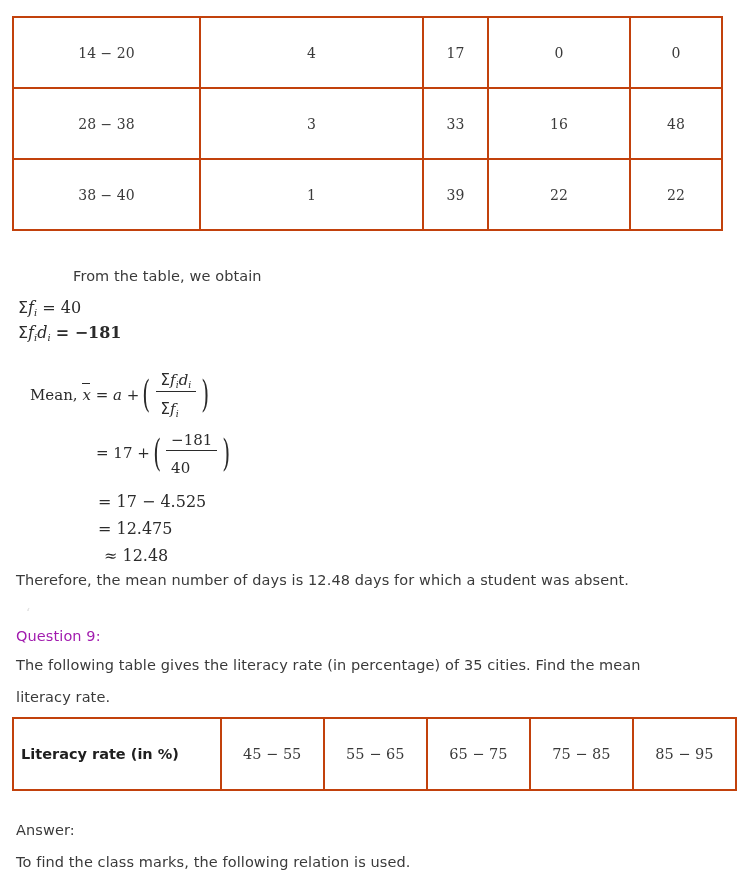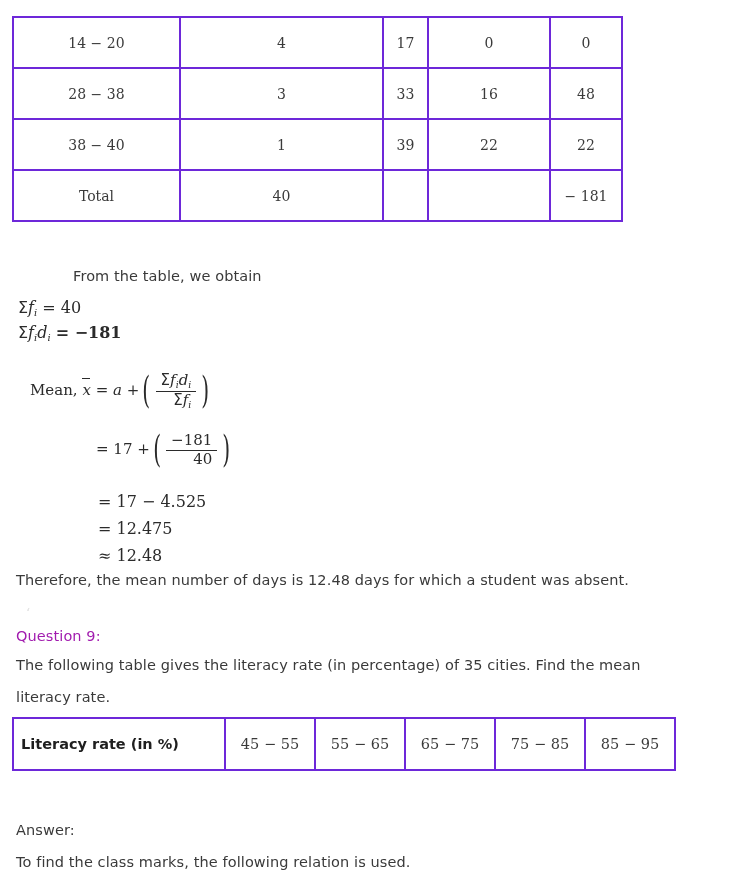--- a/index.html
+++ b/index.html
@@ -31,27 +31,27 @@
   }
 
   
   table.grid {
     position: absolute;
     border-collapse: collapse;
     table-layout: fixed;
     background: #fff;
   }
   table.grid td {
-    border: 2px solid #6d28d9;
+    border: 2px solid #c2410c;
     text-align: center;
     vertical-align: middle;
     color: #3a3a3a;
     font-family: "DejaVu Serif", serif;
     font-size: 14px;
-    padding: 2px;
+    padding: 12px;
   }
 
   
   #freq-table { left: 12px; top: 16px; }
   #freq-table td { height: 45px; }
   #freq-table td.c0 { width: 161px; }
   #freq-table td.c1 { width: 197px; }
   #freq-table td.c2 { width: 39px; }
   #freq-table td.c3 { width: 116px; }
   #freq-table td.c4 { width: 66px; }
@@ -90,29 +90,29 @@
     font-style: italic;
   }
   .bold { font-weight: bold; }
 
   .mline { font-size: 16px; }
 
   
   .frac {
     display: inline-block;
     vertical-align: middle;
-    text-align: right;
+    text-align: left;
     line-height: 1.12;
     margin: 0 2px;
   }
   .frac .num { display: block; padding: 0 5px 1px 5px; }
   .frac .den {
     display: block;
     border-top: 1.6px solid #2b2b2b;
-    padding: 0 5px 0 5px;
+    padding: 9px 5px 0 5px;
   }
   .paren {
     display: inline-block;
     font-size: 2.45em;
     font-weight: 300;
     vertical-align: middle;
     transform: scaleX(0.55);
     line-height: 0.82;
     color: #2b2b2b;
   }
@@ -154,27 +154,20 @@
       <td class="c3">16</td>
       <td class="c4">48</td>
     </tr>
     <tr>
       <td class="c0">38 − 40</td>
       <td class="c1">1</td>
       <td class="c2">39</td>
       <td class="c3">22</td>
       <td class="c4">22</td>
     </tr>
-    <tr>
-      <td class="c0">Total</td>
-      <td class="c1">40</td>
-      <td class="c2"></td>
-      <td class="c3"></td>
-      <td class="c4">− 181</td>
-    </tr>
   </tbody>
 </table>
 
 <div class="para" style="left:28px; top:266px;margin-left:45px;">From the table, we obtain</div>
 
 <div class="math mline" style="left:18px; top:298px;">
   <span class="sigma">Σ</span><span class="ital">f</span><span class="sub">i</span>
   <span>= 40</span>
 </div>
 
@@ -188,21 +181,21 @@
   <span class="xbar">x</span>
   <span class="ital">= a +</span><span class="paren">(</span><span class="frac"><span class="num"><span class="sigma">Σ</span><span class="ital">f</span><span class="sub">i</span><span class="ital">d</span><span class="sub">i</span></span><span class="den"><span class="sigma">Σ</span><span class="ital">f</span><span class="sub">i</span></span></span><span class="paren">)</span>
 </div>
 
 <div class="math" style="left:96px; top:432px; font-size:15px;">
   <span>= 17 +</span><span class="paren">(</span><span class="frac"><span class="num">−181</span><span class="den">40</span></span><span class="paren">)</span>
 </div>
 
 <div class="math mline" style="left:98px; top:492px;">= 17 − 4.525</div>
 <div class="math mline" style="left:98px; top:519px;">= 12.475</div>
-<div class="math mline" style="left:98px; top:546px;">≈ 12.48</div>
+<div class="math mline" style="left:104px; top:546px;">≈ 12.48</div>
 
 <div class="para" style="left:16px; top:570px;">Therefore, the mean number of days is 12.48 days for which a student was absent.</div>
 
 <span class="smudge" style="left:26px; top:606px;">‘</span>
 
 <div class="para q-head" style="left:16px; top:626px;">Question 9:</div>
 <div class="para" style="left:16px; top:655px;">The following table gives the literacy rate (in percentage) of 35 cities. Find the mean</div>
 <div class="para" style="left:16px; top:687px;">literacy rate.</div>
 
 <table class="grid" id="lit-table">

